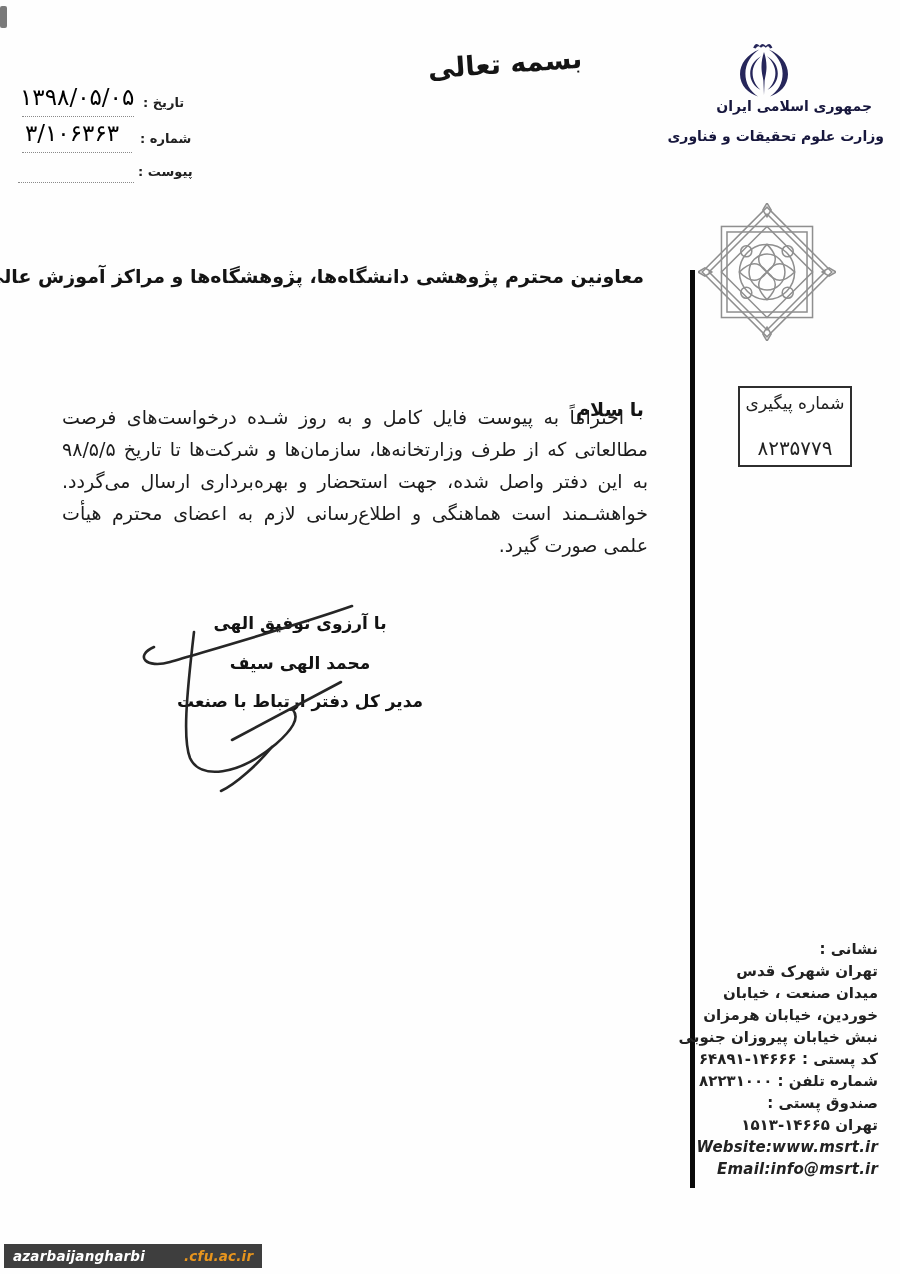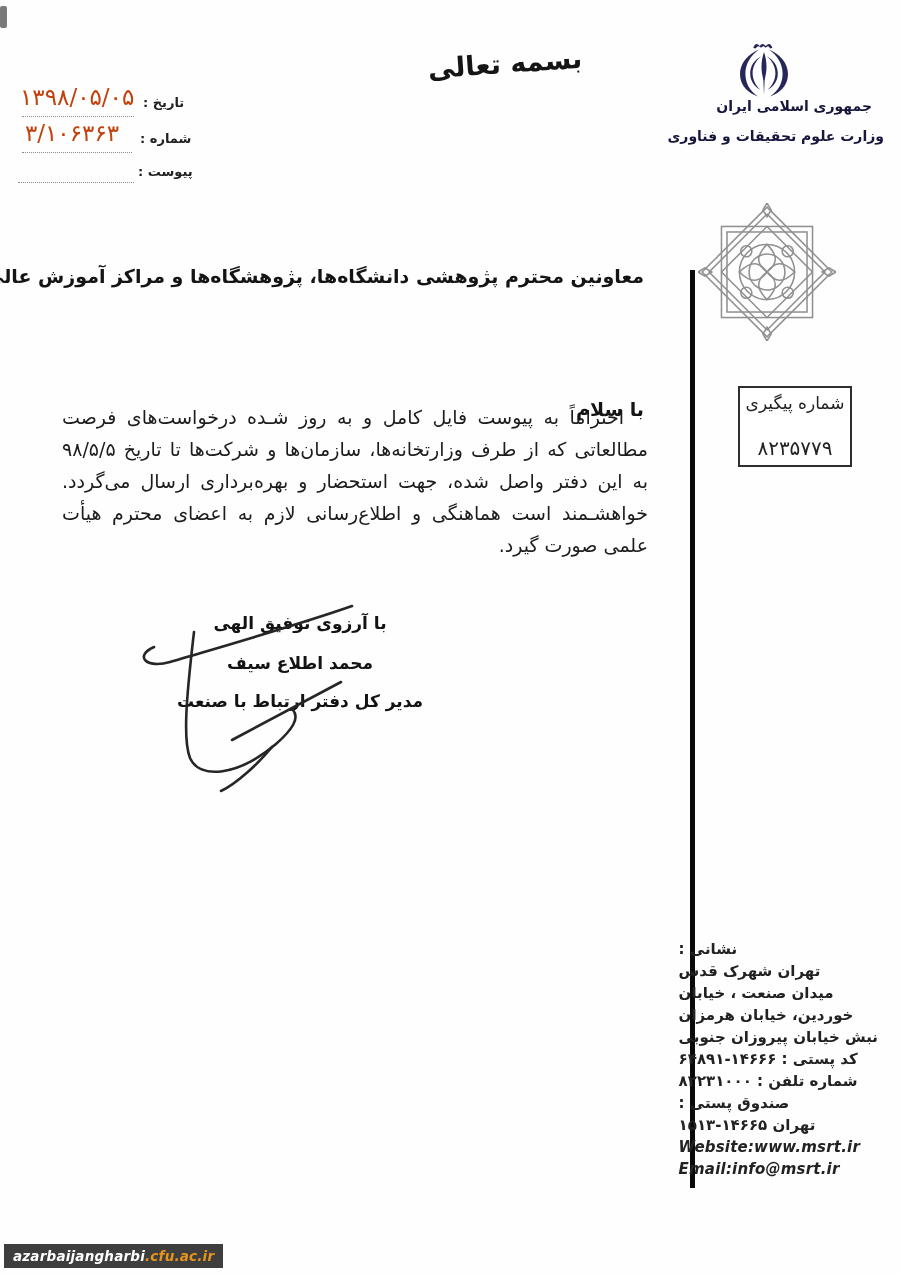--- a/index.html
+++ b/index.html
@@ -11,21 +11,21 @@
     font-family:"DejaVu Sans",sans-serif;
     color:#1f1f1f;
     overflow:hidden;
   }
   .abs{position:absolute;}
   .rtl{direction:rtl;unicode-bidi:plaintext;}
   .nowrap{white-space:nowrap;}
 
   
   .hdr-label{font-size:13px;font-weight:bold;color:#222;}
-  .hdr-value{font-size:23px;color:#c2410c;letter-spacing:1px;}
+  .hdr-value{font-size:23px;color:#000000;letter-spacing:1px;}
   .dotted{border-bottom:1.5px dotted #8a8a8a;height:1px;}
 
   
   .bism{font-size:27px;font-weight:bold;transform:rotate(-4deg);color:#151515;}
 
   
   .gov-line{font-size:14px;font-weight:bold;text-align:right;color:#17173d;}
 
   
   .track-box{
@@ -41,27 +41,27 @@
   .salut{font-size:19px;font-weight:bold;color:#141414;margin-top:26px;}
   .body-par{
     font-size:19px;line-height:32px;text-align:justify;color:#1c1c1c;
     text-indent:24px;
   }
 
   
   .sig-line{font-size:17px;font-weight:bold;text-align:center;color:#131313;}
 
   
-  .foot{font-size:15px;font-weight:bold;line-height:22px;text-align:left;color:#222;}
+  .foot{font-size:15px;font-weight:bold;line-height:22px;text-align:right;color:#222;}
   .foot .latin{direction:ltr;font-style:italic;letter-spacing:.2px;}
 
   
   .badge{
     height:24px;display:inline-flex;align-items:center;padding:0 9px;
-    font-size:13.5px;font-weight:bold;font-style:italic;letter-spacing:.2px;
+    font-size:13.5px;font-weight:bold;font-style:italic;letter-spacing:.2px;gap:39px;
   }
 
   .vline{background:#0a0a0a;}
   .artifact{background:#4d4d4d;opacity:.75;border-radius:2px;}
   svg{display:block;}
 </style>
 </head>
 <body>
 
 <div class="page">
@@ -131,21 +131,21 @@
 
   <div class="abs track-box" style="left:738px;top:386px;width:110px;height:77px;">
     <div class="tl rtl nowrap">شماره پیگیری</div>
     <div class="tn rtl nowrap">۸۲۳۵۷۷۹</div>
   </div>
 
   <div class="abs salut rtl nowrap" style="right:256px;top:372px;">با سلام</div>
   <div class="abs body-par rtl" style="left:62px;top:401px;width:586px;">احتراماً به پیوست فایل کامل و به روز شـده درخواست‌های فرصت مطالعاتی که از طرف وزارتخانه‌ها، سازمان‌ها و شرکت‌ها تا تاریخ ۹۸/۵/۵ به این دفتر واصل شده، جهت استحضار و بهره‌برداری ارسال می‌گردد. خواهشـمند است هماهنگی و اطلاع‌رسانی لازم به اعضای محترم هیأت علمی صورت گیرد.</div>
 
   <div class="abs sig-line rtl nowrap" style="left:170px;top:613px;width:260px;">با آرزوی توفیق الهی</div>
-  <div class="abs sig-line rtl nowrap" style="left:170px;top:653px;width:260px;">محمد اطلاع سیف</div>
+  <div class="abs sig-line rtl nowrap" style="left:170px;top:653px;width:260px;">محمد الهی سیف</div>
   <div class="abs sig-line rtl nowrap" style="left:160px;top:691px;width:280px;">مدیر کل دفتر ارتباط با صنعت</div>
 
   <div class="abs" style="left:120px;top:592px;width:290px;height:210px;">
     <svg width="290" height="210" viewBox="0 0 290 210">
       <g fill="none" stroke="#262626" stroke-width="2.6" stroke-linecap="round">
         <path d="M232,14 C175,34 90,58 50,70 C26,77 14,64 34,55"></path>
         <path d="M74,40 C66,108 63,148 70,166 C80,188 118,184 156,152 C172,138 180,126 173,118"></path>
         <path d="M221,90 L112,148"></path>
         <path d="M152,155 C138,172 116,192 101,199"></path>
       </g>

